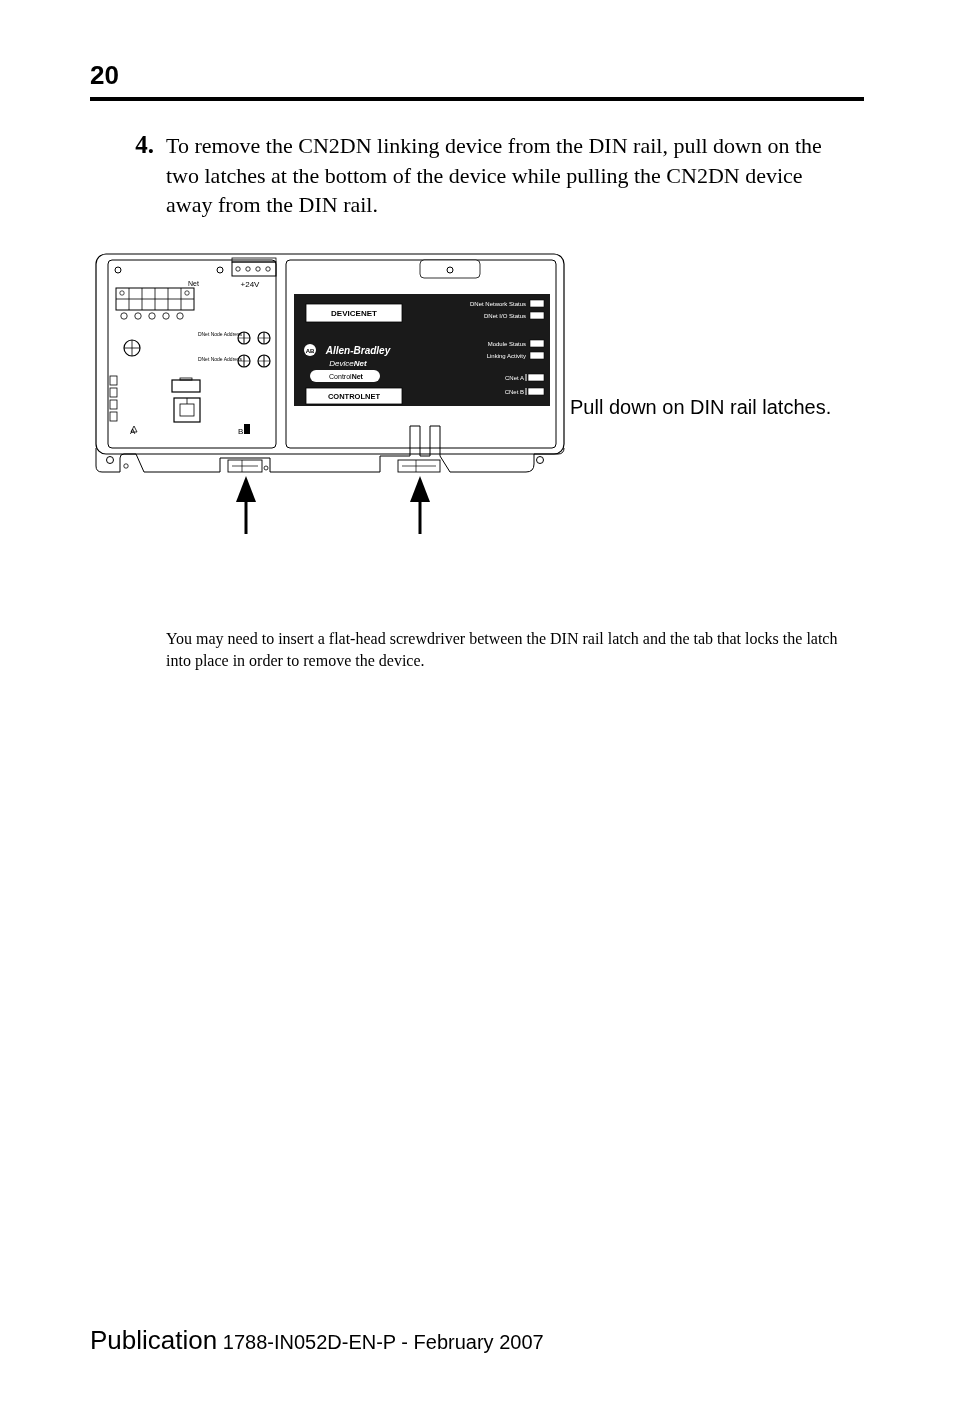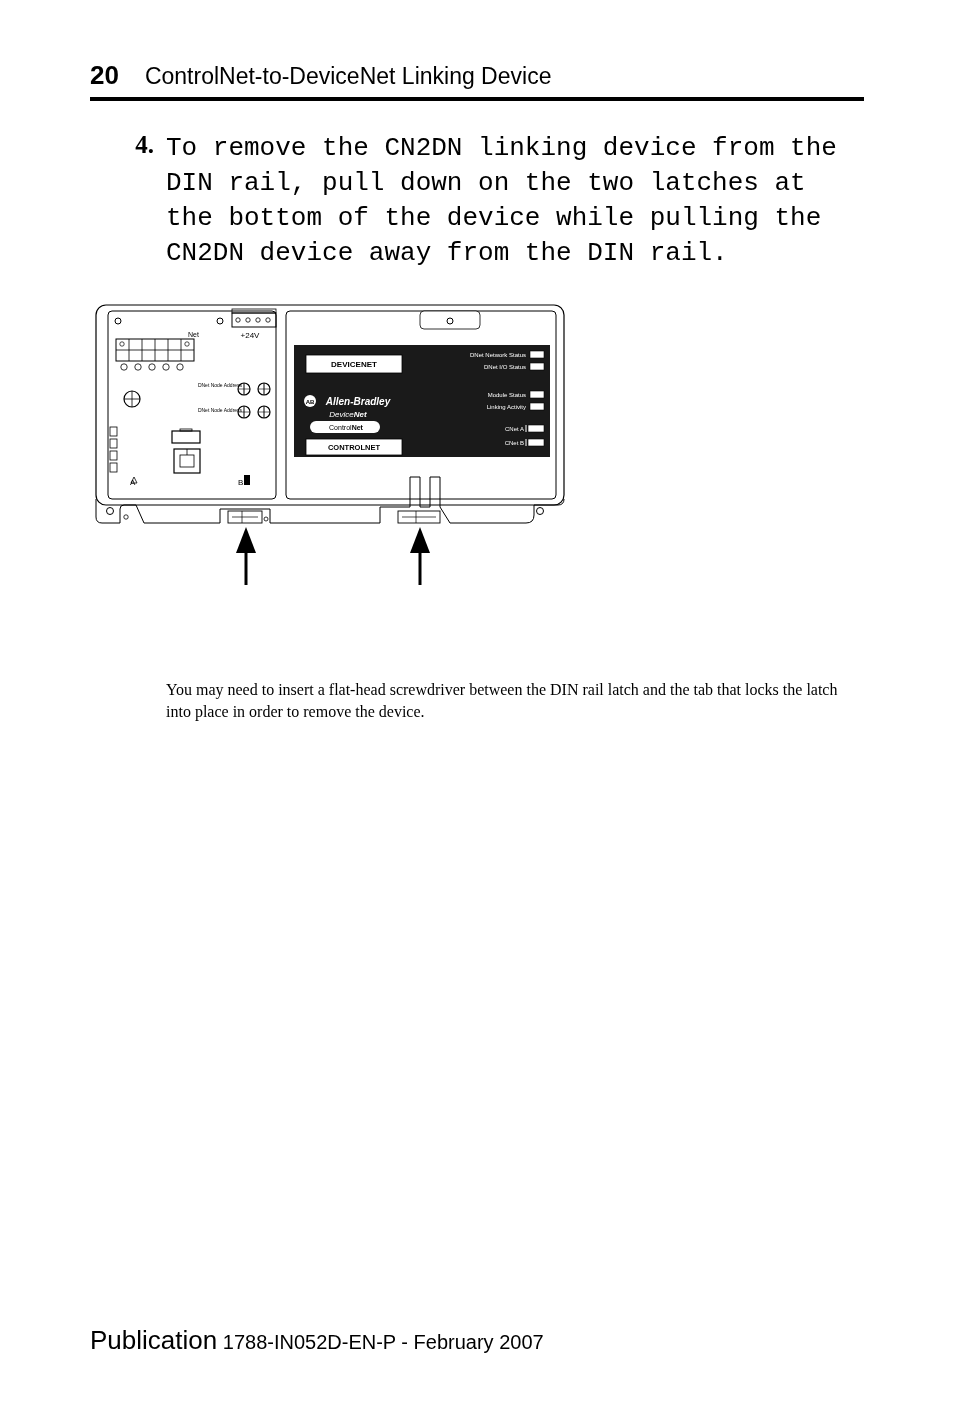--- a/index.html
+++ b/index.html
@@ -12,21 +12,21 @@
       height: 1406px;
       background: #fff;
       font-family: Georgia, 'Times New Roman', serif;
       color: #000;
       position: relative;
       padding: 60px 90px 50px 90px;
     }
     .header-row {
       display: flex;
       align-items: baseline;
-      gap: 26px;
+      gap: 2px;
       margin-bottom: 6px;
     }
     .page-number {
       font-family: Helvetica, Arial, sans-serif;
       font-weight: bold;
       font-size: 26px;
     }
     .header-title {
       font-family: Helvetica, Arial, sans-serif;
       font-size: 23px;
@@ -44,23 +44,22 @@
       margin-right: 10px;
       margin-bottom: 28px;
     }
     .step-num {
       font-weight: bold;
       font-size: 25px;
       min-width: 24px;
       text-align: right;
     }
     .step-text {
-      font-size: 26px;
+      font-size: 22px;
       line-height: 1.35;
-      font-family: Liberation Mono, monospace;
     }
     .figure-wrap {
       display: flex;
       flex-direction: row;
       align-items: center;
       margin-bottom: 70px;
     }
     .device-svg {
       width: 480px;
       height: 310px;
@@ -85,21 +84,20 @@
     }
     .pub-prefix {
       font-size: 26px;
     }
   </style>
 </head>
 <body>
 
 <div class="header-row">
   <span class="page-number">20</span>
-  <span class="header-title">ControlNet-to-DeviceNet Linking Device</span>
 </div>
 <hr class="header-rule">
 
 <div class="step-block">
   <div class="step-num">4.</div>
   <div class="step-text">To remove the CN2DN linking device from the DIN rail, pull down on the two latches at the bottom of the device while pulling the CN2DN device away from the DIN rail.</div>
 </div>
 
 <div class="figure-wrap">
   <svg class="device-svg" viewBox="0 0 480 310">
@@ -225,20 +223,21 @@
 
     <g>
       <line x1="156" y1="286" x2="156" y2="250" stroke="#000" stroke-width="3"></line>
       <polygon points="156,228 146,254 166,254" fill="#000"></polygon>
     </g>
     <g>
       <line x1="330" y1="286" x2="330" y2="250" stroke="#000" stroke-width="3"></line>
       <polygon points="330,228 320,254 340,254" fill="#000"></polygon>
     </g>
   </svg>
+  <div class="caption">Pull down on DIN rail latches.</div>
 </div>
 
 <div class="followup">You may need to insert a flat-head screwdriver between the DIN rail latch and the tab that locks the latch into place in order to remove the device.</div>
 
 <div class="pub-line">
   <span class="pub-prefix">Publication</span>
   <span>1788-IN052D-EN-P - February 2007</span>
 </div>
 
 </body></html>

